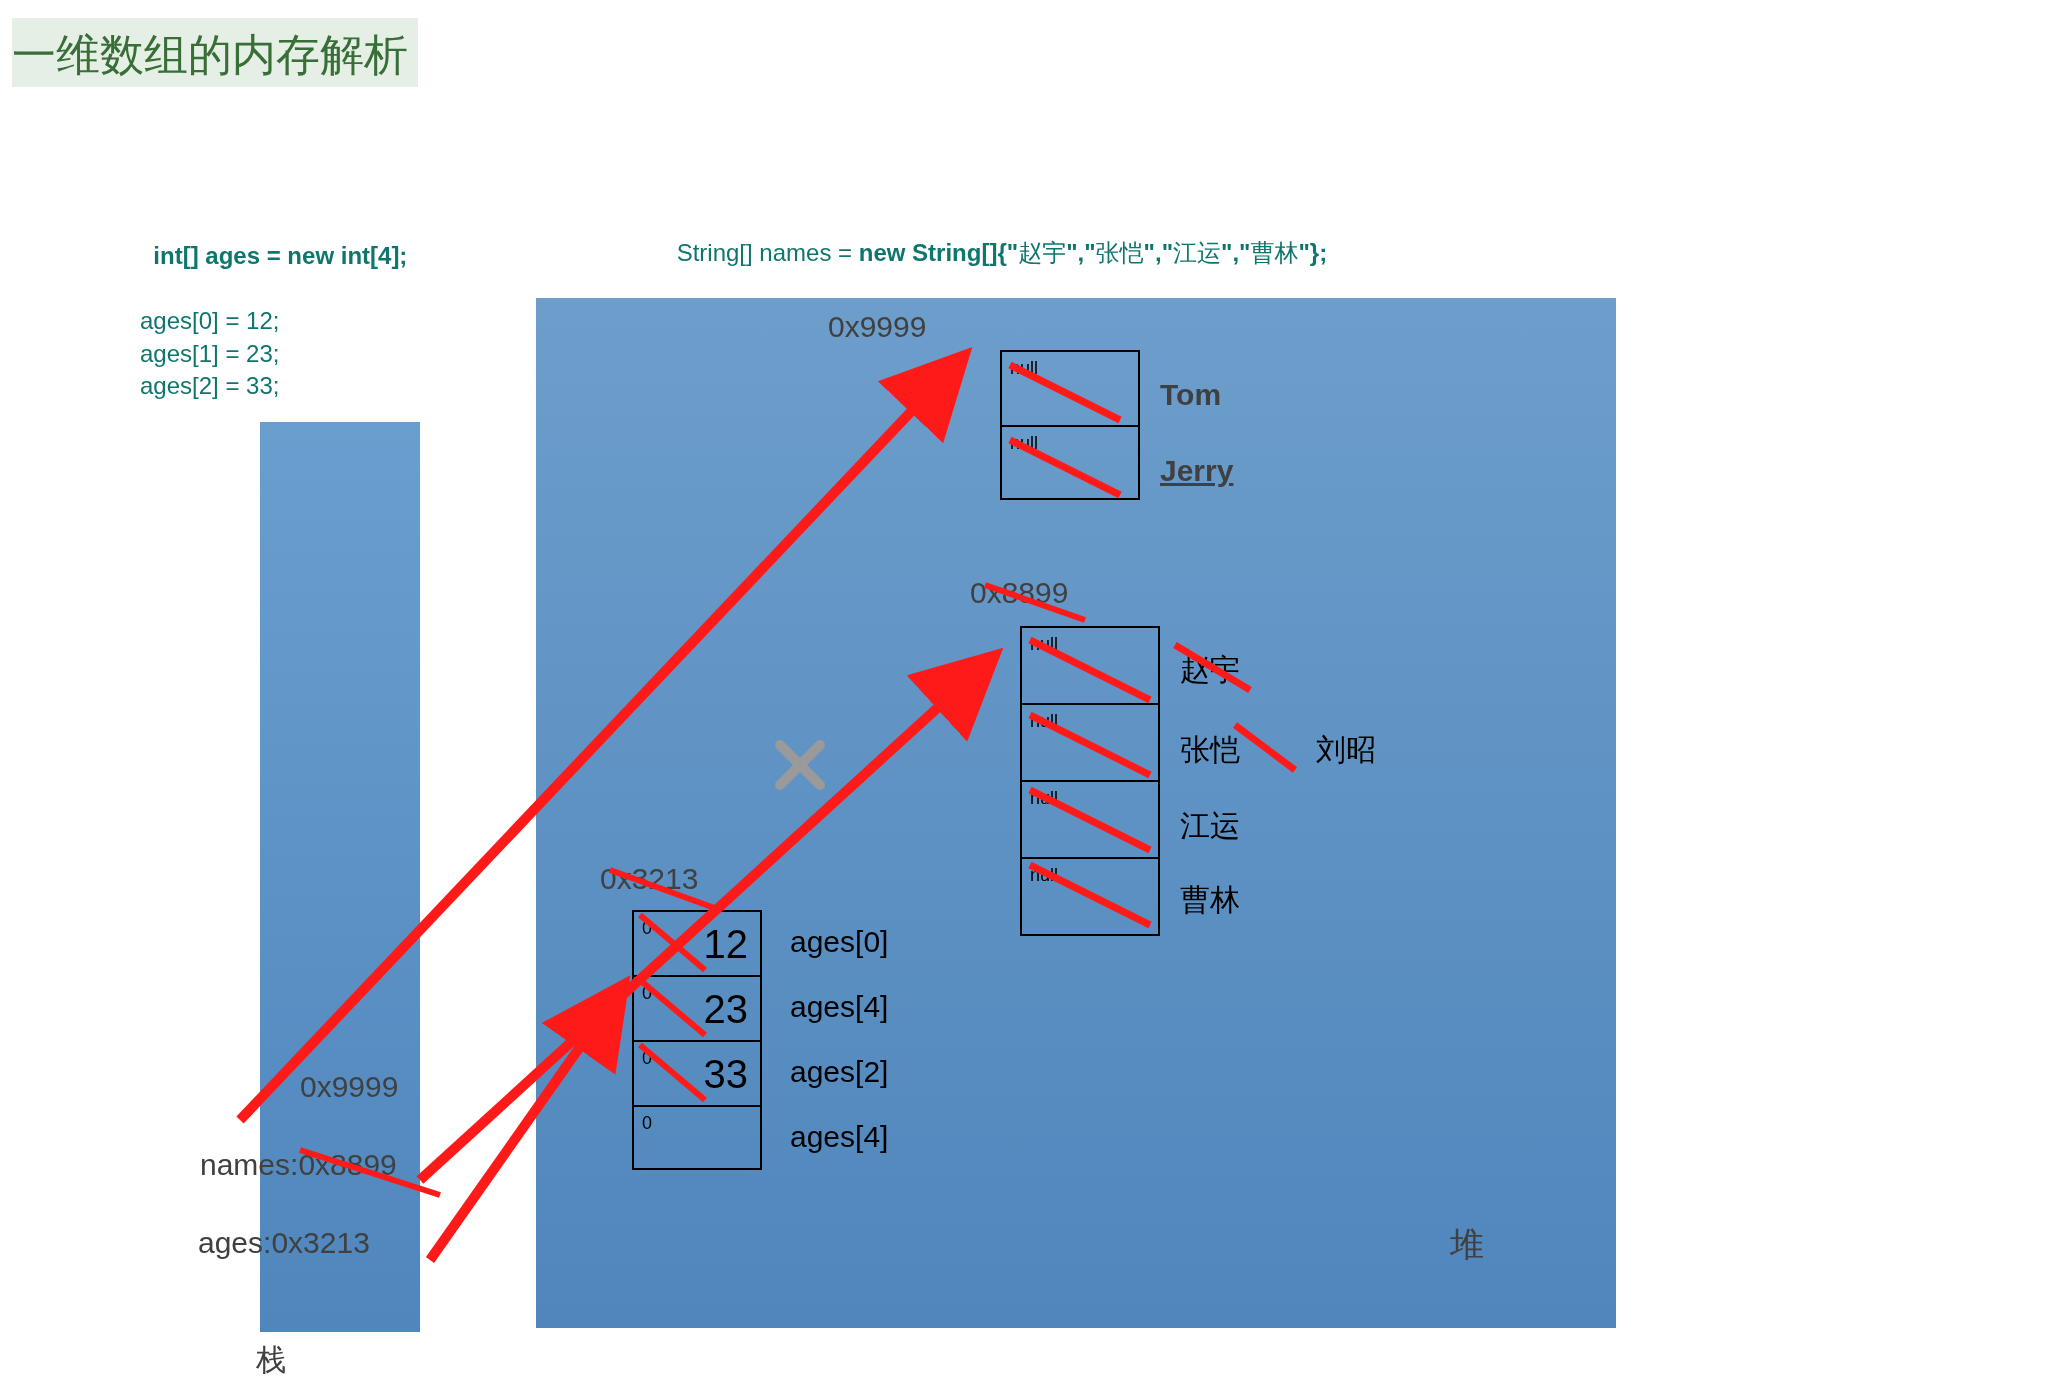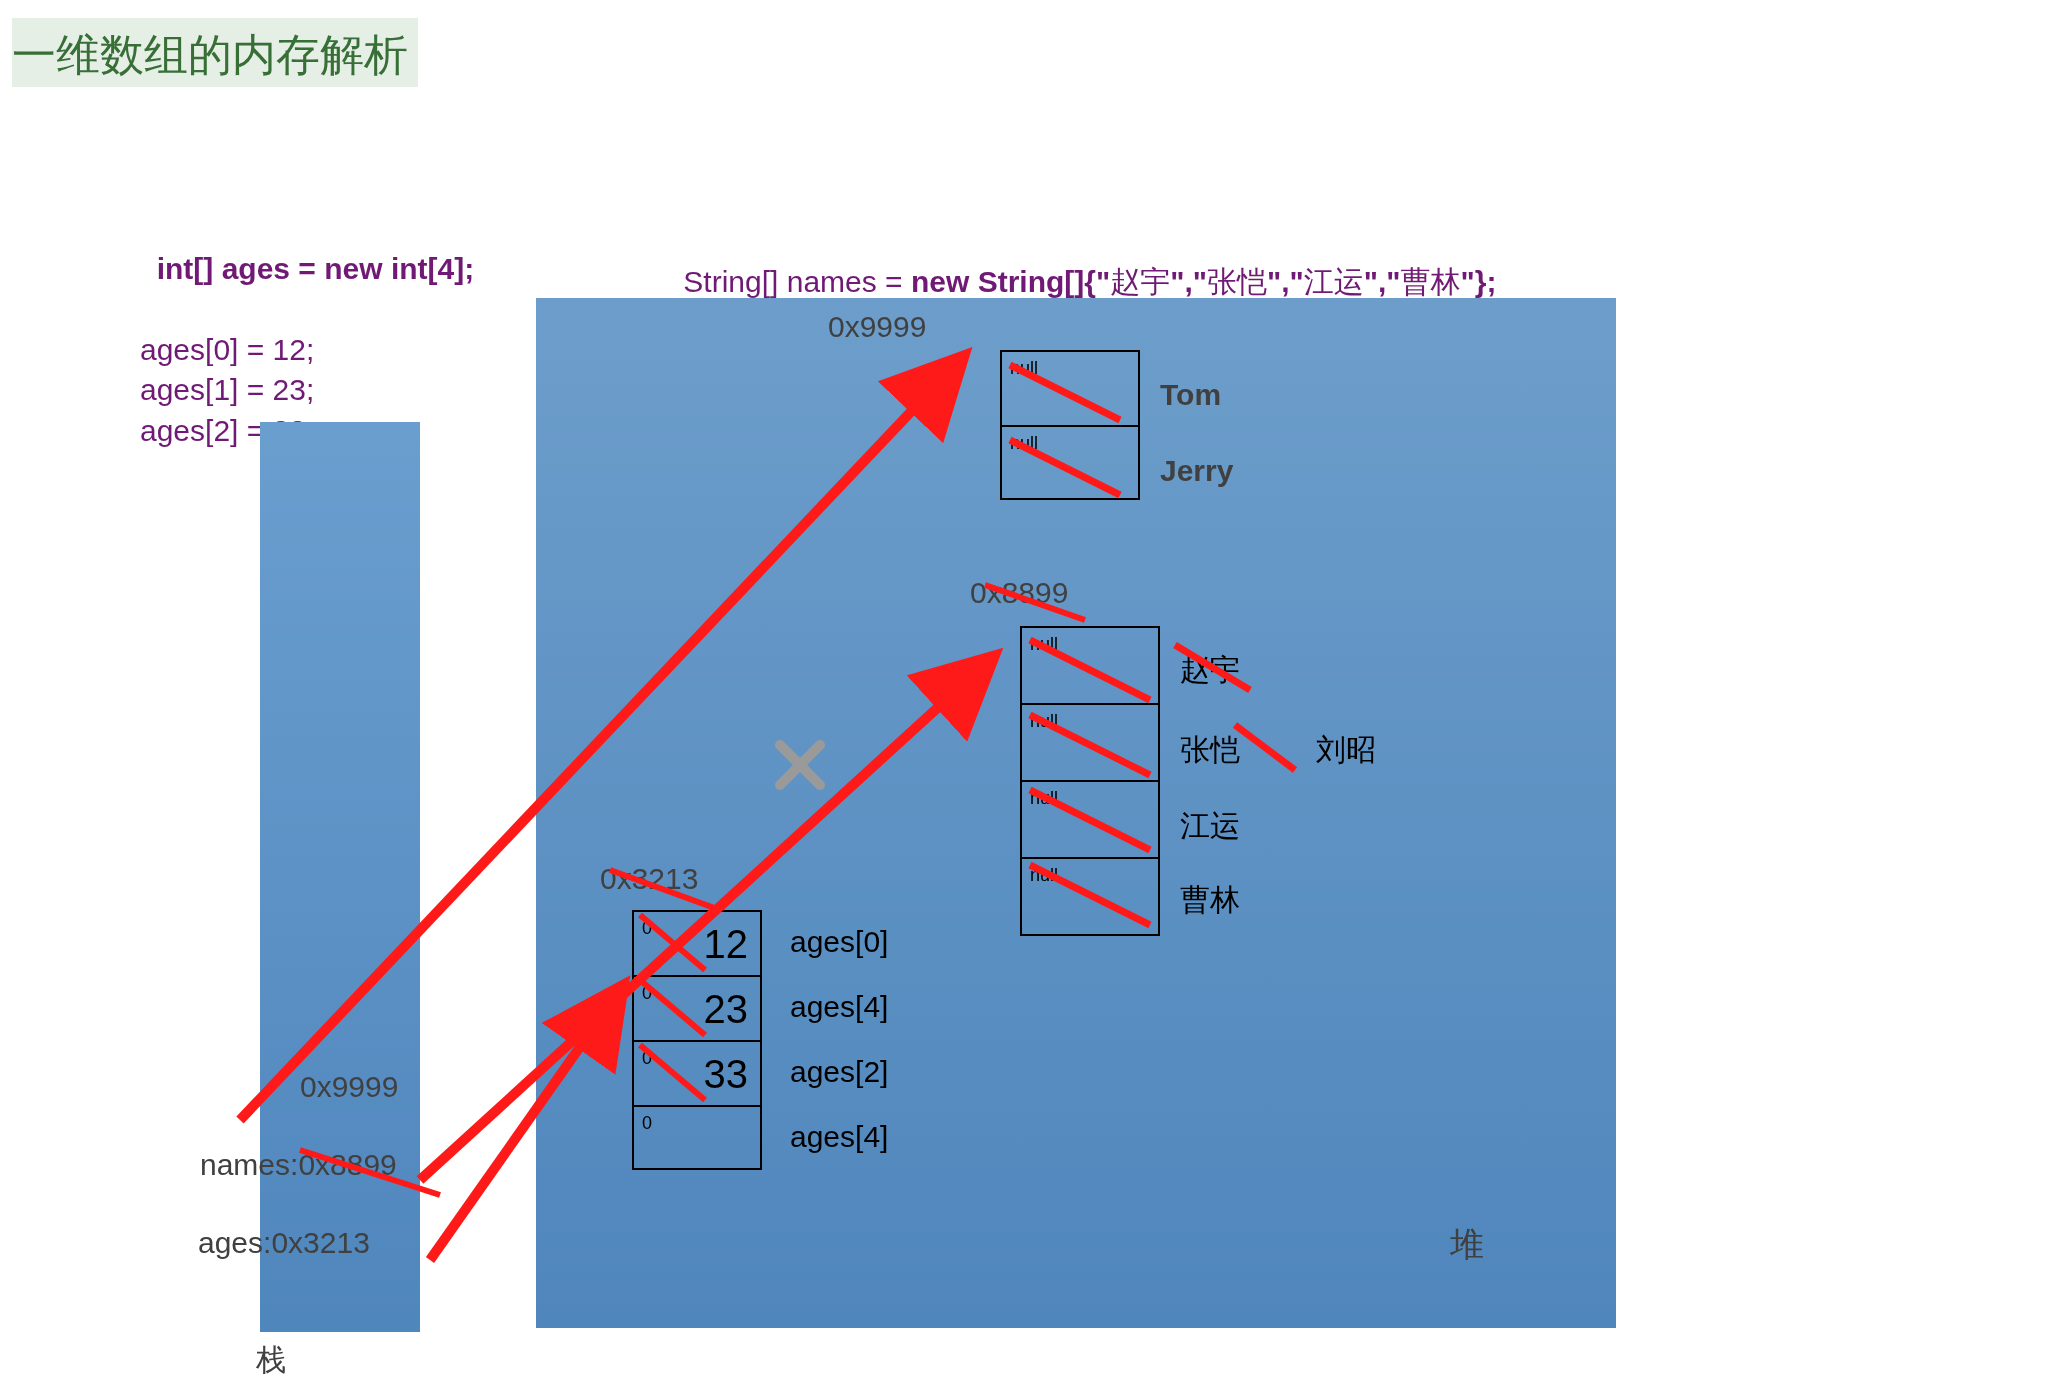--- a/index.html
+++ b/index.html
@@ -15,22 +15,22 @@
     position: absolute;
     top: 18px;
     left: 12px;
     font-size: 44px;
     color: #386f37;
     background: #e6efe6;
     padding: 8px 10px 2px 0;
   }
   .code {
     position: absolute;
-    font-size: 30px;
-    color: #701a75;
+    font-size: 24px;
+    color: #0f766e;
     line-height: 1.35;
     white-space: pre;
   }
   .code b { font-weight: 700; }
   .stack {
     position: absolute;
     left: 260px;
     top: 422px;
     width: 160px;
     height: 910px;
@@ -122,21 +122,21 @@
 <div class="label" style="left:828px; top:310px;">0x9999</div>
 <div class="box" style="left:1000px; top:350px; width:140px; height:150px;">
   <div class="cell" style="height:75px;">
     <span class="small">null</span>
   </div>
   <div class="cell" style="height:75px;">
     <span class="small">null</span>
   </div>
 </div>
 <div class="label" style="left:1160px; top:378px; font-weight:700;">Tom</div>
-<div class="label" style="left:1160px; top:454px; font-weight:700;">Jerry</div>
+<div class="label" style="left:1160px; top:454px; font-weight:700;text-decoration:underline;">Jerry</div>
 
 <div class="label" style="left:970px; top:576px;">0x8899</div>
 <div class="box" style="left:1020px; top:626px; width:140px; height:310px;">
   <div class="cell" style="height:77px;">
       <span class="small">null</span>
     </div>
   <div class="cell" style="height:77px;">
       <span class="small">null</span>
     </div>
   <div class="cell" style="height:77px;">

